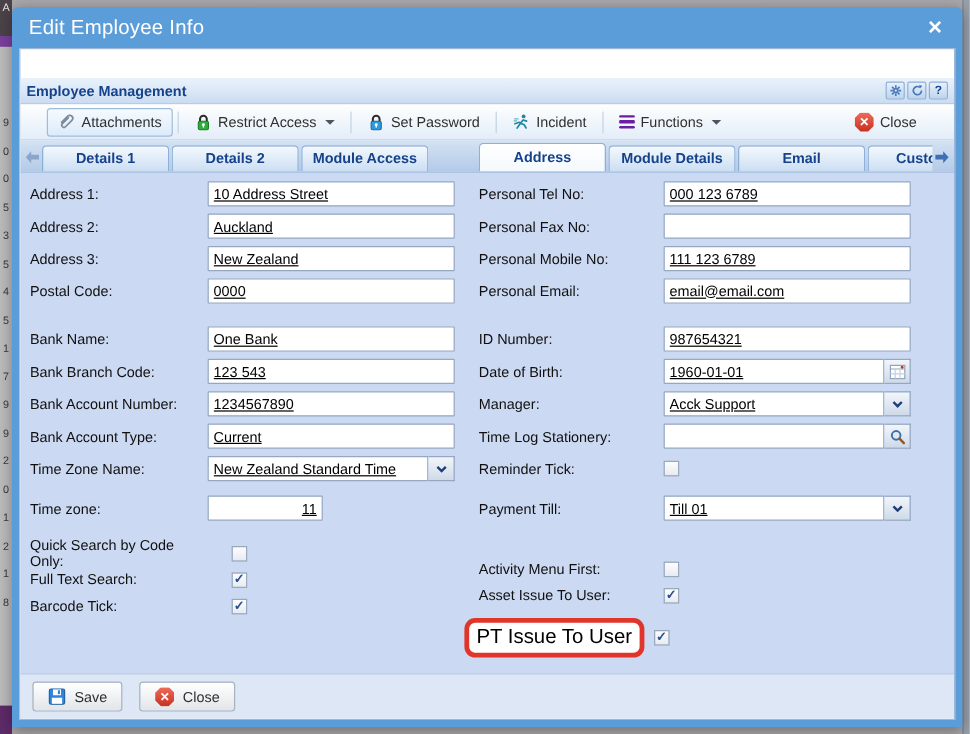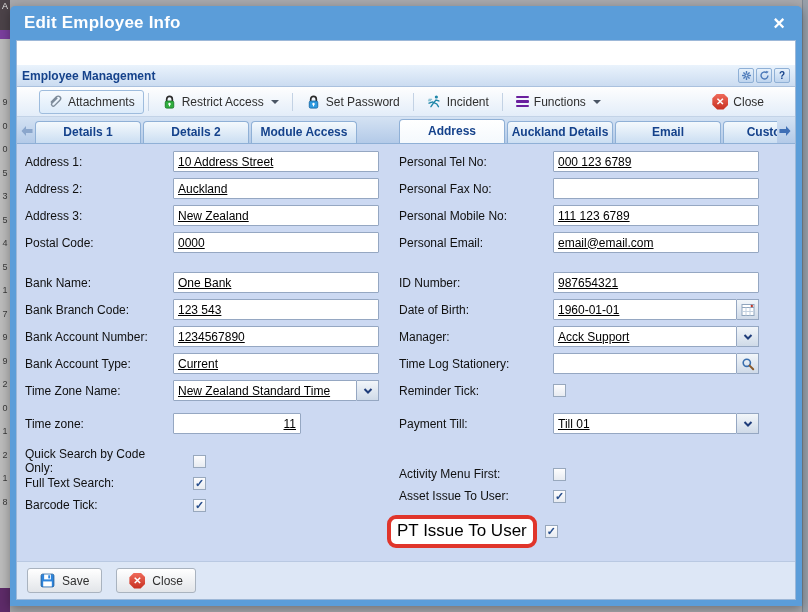--- a/index.html
+++ b/index.html
@@ -18,21 +18,21 @@
   .bg-right { position:absolute; right:0; top:0; width:6px; height:612px; background:#98a0aa; border-left:1px solid #7e8690; }
 
   
   .dialog {
     position:absolute; left:10px; top:6px; width:792px; height:600px;
     background:#5b9dd9; border-radius:5px 5px 0 0;
     box-shadow:0 3px 12px rgba(0,0,0,.35);
     display:flex; flex-direction:column;
   }
   .titlebar { height:34px; display:flex; align-items:center; padding:0 14px; }
-  .titlebar .title { color:#fff; font-size:17px; font-weight:bold; letter-spacing:.2px; }
+  .titlebar .title { color:#fff; font-size:17px; font-weight:normal; letter-spacing:.2px; }
   .titlebar .win-close { margin-left:auto; color:#fff; font-size:20px; font-weight:bold; line-height:20px; cursor:pointer; padding:0 3px; }
 
   .frame { flex:1; margin:0 6px 6px 6px; background:#fff; display:flex; flex-direction:column; border:1px solid #9db8d8; overflow:hidden; }
 
   
   .panel-header { height:22px; flex:0 0 22px; background:linear-gradient(#eaf3fc,#cbdcf1); border-bottom:1px solid #aac1de;
     display:flex; align-items:center; padding:0 5px;margin-top:24px; }
   .panel-title { color:#15428b; font-size:12px; font-weight:bold; }
   .panel-tools { margin-left:auto; display:flex; gap:2px; }
   .tool-btn { width:16px; height:15px; border:1px solid #8fb0d6; border-radius:2px;
@@ -71,21 +71,21 @@
   .col-right { width:384px; }
   .row { display:flex; align-items:center; height:27px; flex:0 0 27px; }
   .row.cb { height:22px; flex:0 0 22px; }
   .row .lbl { font-size:12px; color:#101010; flex:0 0 auto; }
   .col-left .lbl { width:148px; }
   .col-right .lbl { width:154px; }
   .field { display:flex; width:206px; }
   input.txt { width:206px; height:21px; border:1px solid #95a7c2; border-radius:1px; background:#fff;
     padding:0 4px; font-size:12px; font-family:"Liberation Sans",sans-serif; color:#000;text-decoration:underline; }
   input.txt.inner { width:184px; border-right:1px solid #95a7c2; }
-  input.txt.num { width:128px; text-align:right; }
+  input.txt.num { width:96px; text-align:right; }
   .side-btn { width:22px; height:21px; border:1px solid #95a7c2; border-left:none;
     background:linear-gradient(#f2f6fa,#cfdae8); display:flex; align-items:center; justify-content:center; cursor:pointer; }
   .spacer13 { height:13px; flex:0 0 13px; }
   .spacer26 { height:26px; flex:0 0 26px; }
   .mt6 { margin-top:6px; }
   .checkbox { width:13px; height:13px; flex:0 0 13px; border:1px solid #98a8bd; background:linear-gradient(#fdfdfe,#e7ebf1);
     display:flex; align-items:center; justify-content:center; cursor:pointer; }
   .checkbox span { font-size:11px; font-weight:bold; color:#274e8d; line-height:11px; }
   .col-left .checkbox { margin-left:20px; }
   .pt-row { display:flex; align-items:center; margin-top:6px; height:36px; }
@@ -232,21 +232,21 @@
       <span class="scrollbtn">
         <svg width="14" height="12" viewBox="0 0 14 12">
             <path d="M6 1 L1.5 6 L6 11 L6 8 L12.5 8 L12.5 4 L6 4 Z" fill="#8aa6cc"></path>
           </svg>
       </span>
       <span class="tabs-viewport">
         <span class="tab">Details 1</span>
         <span class="tab">Details 2</span>
         <span class="tab">Module Access</span>
         <span class="tab active">Address</span>
-        <span class="tab">Auckland Details</span>
+        <span class="tab">Module Details</span>
         <span class="tab">Email</span>
         <span class="tab">Custom Fi</span>
       </span>
       <span class="scrollbtn">
         <svg width="14" height="12" viewBox="0 0 14 12">
             <path d="M8 1 L12.5 6 L8 11 L8 8 L1.5 8 L1.5 4 L8 4 Z" fill="#3f6fb5"></path>
           </svg>
       </span>
     </div>
 

